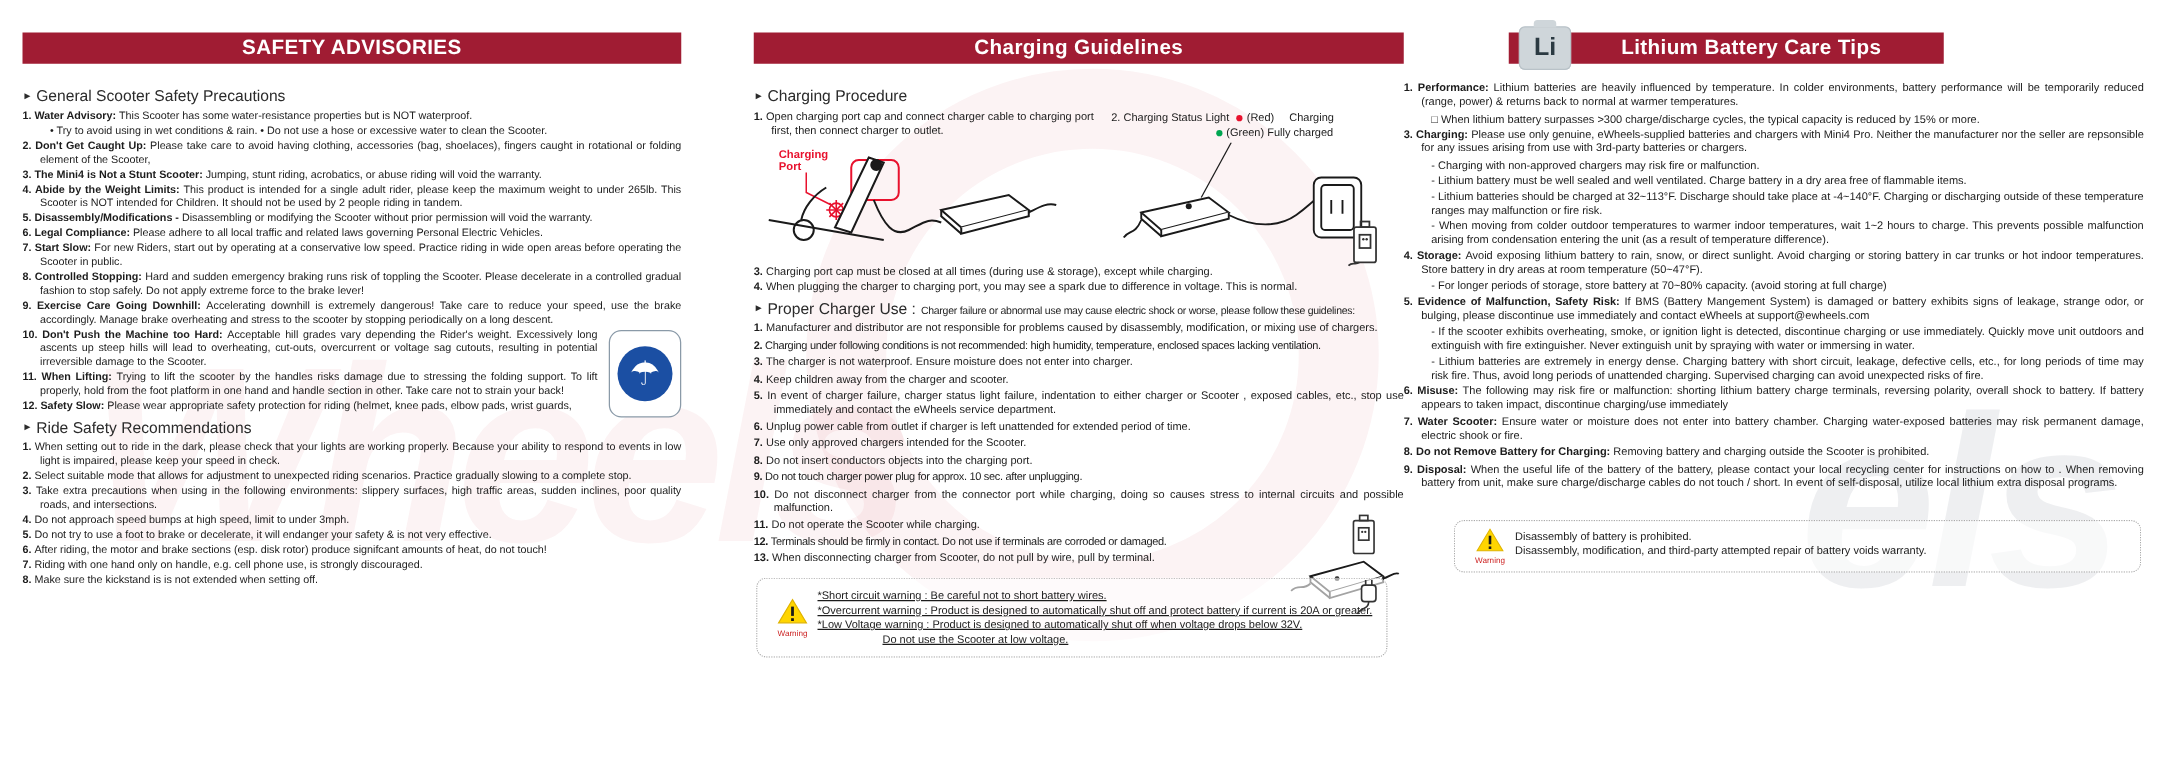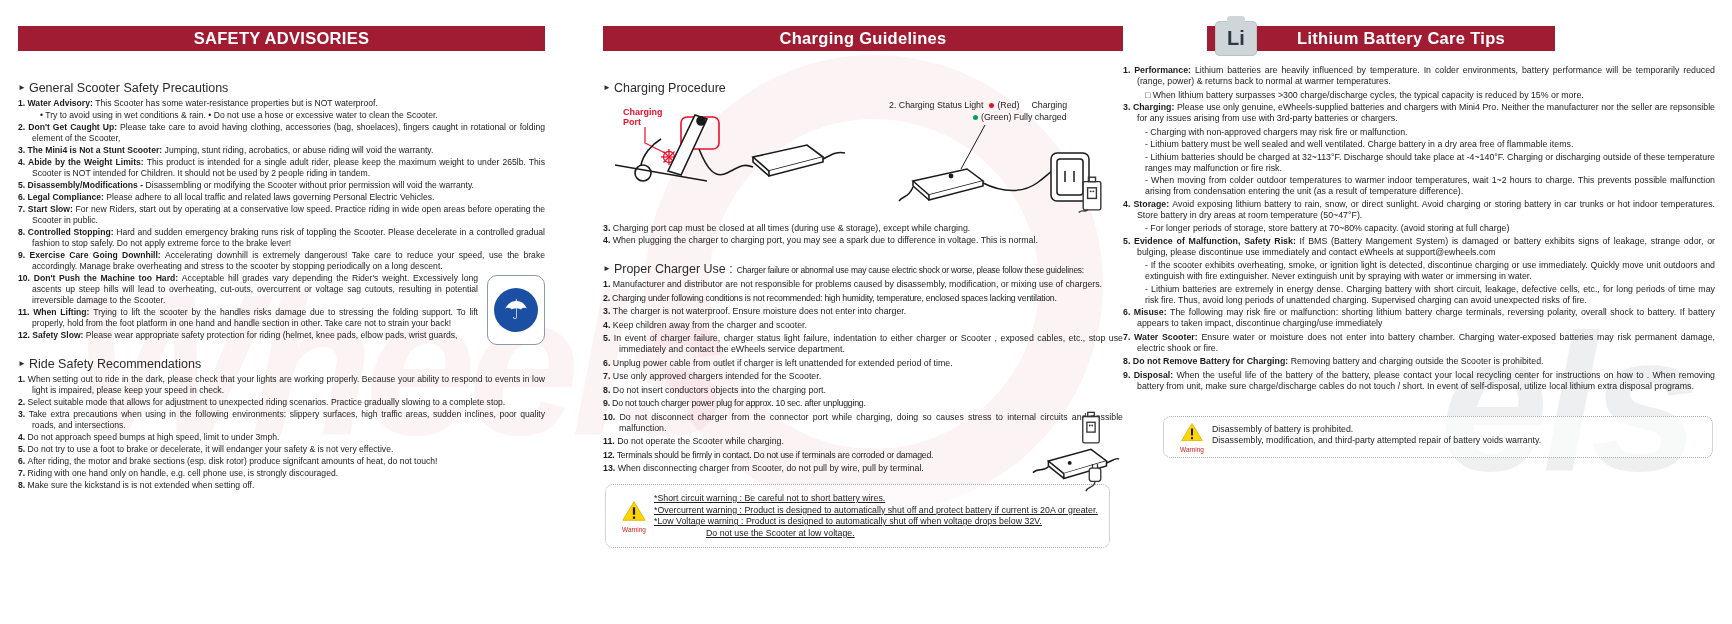--- a/index.html
+++ b/index.html
@@ -16,21 +16,21 @@
   .p2{left:603px;width:520px;font-size:8.8px;}
   .p3{left:1123px;width:592px;font-size:8.8px;}
   .bar{height:25px;background:#a01c33;display:flex;align-items:center;justify-content:center;}
   .bar .t{color:#fff;font-weight:bold;font-size:16.5px;letter-spacing:0.3px;white-space:nowrap;}
   .p3 .barwrap{position:relative;margin-left:84px;width:348px;}
   .libadge{position:absolute;left:8px;top:-5px;width:42px;height:35px;background:#cfd6da;border-radius:5px;
            display:flex;align-items:center;justify-content:center;font-weight:bold;font-size:20px;color:#2b3a42;
            box-shadow:0 0 0 1px #b9c2c8 inset;}
   .libadge::before{content:"";position:absolute;top:-5px;left:12px;width:18px;height:6px;background:#cfd6da;border-radius:3px 3px 0 0;}
   .content{padding-top:14px;position:relative;}
-  h2.sec{margin:16px 0 3px 0;font-size:12.5px;font-weight:normal;color:#2b2b2b;}
+  h2.sec{margin:5px 0 3px 0;font-size:12.5px;font-weight:normal;color:#2b2b2b;}
   h2.sec .arrow{font-size:8px;vertical-align:2px;margin-right:3px;color:#2b2b2b;}
   h2.sec .note{font-size:8.4px;letter-spacing:-0.2px;color:#1c1c1c;margin-left:4px;}
   .li{text-align:justify;padding-left:14px;text-indent:-14px;line-height:11px;margin:0 0 1px 0;}
   .li .num,.li b.lead{font-weight:bold;}
   .li.sub{padding-left:22px;text-indent:0;}
   .li.dash{padding-left:22px;text-indent:0;}
   .li.tight{letter-spacing:-0.25px;}
   .p2 .uselist .li{margin-bottom:2.5px;padding-left:16px;text-indent:-16px;}
   .p3 .li{margin-bottom:2.5px;}
   .p3 .li.dash,.p3 .li.sub{margin-bottom:1.5px;}
@@ -142,20 +142,21 @@
 
   <section class="panel p2">
     <header class="bar">
       <span class="t">Charging Guidelines</span>
     </header>
     <div class="content">
       <h2 class="sec"><span class="arrow">►</span><span>Charging Procedure</span></h2>
 
       <div class="row2">
         <div class="colA">
+          <div class="li"><span class="num">1. </span><span>Open charging port cap and connect charger cable to charging port first, then connect charger to outlet.</span></div>
           <figure class="scooterfig">
             <svg width="240" height="94" viewBox="0 0 240 94">
               <text x="14" y="12" fill="#e8112d" font-size="9" font-weight="bold">Charging</text>
               <text x="14" y="22" fill="#e8112d" font-size="9" font-weight="bold">Port</text>
               <polyline points="36,24 36,40 56,50" stroke="#e8112d" fill="none" stroke-width="1.2"></polyline>
               <g stroke="#e8112d" stroke-width="1.3">
                 <circle cx="60" cy="54" r="5.5" fill="none"></circle>
                 <line x1="60" y1="46" x2="60" y2="62"></line>
                   <line x1="52" y1="54" x2="68" y2="54"></line>
                 <line x1="54.5" y1="48.5" x2="65.5" y2="59.5"></line>

